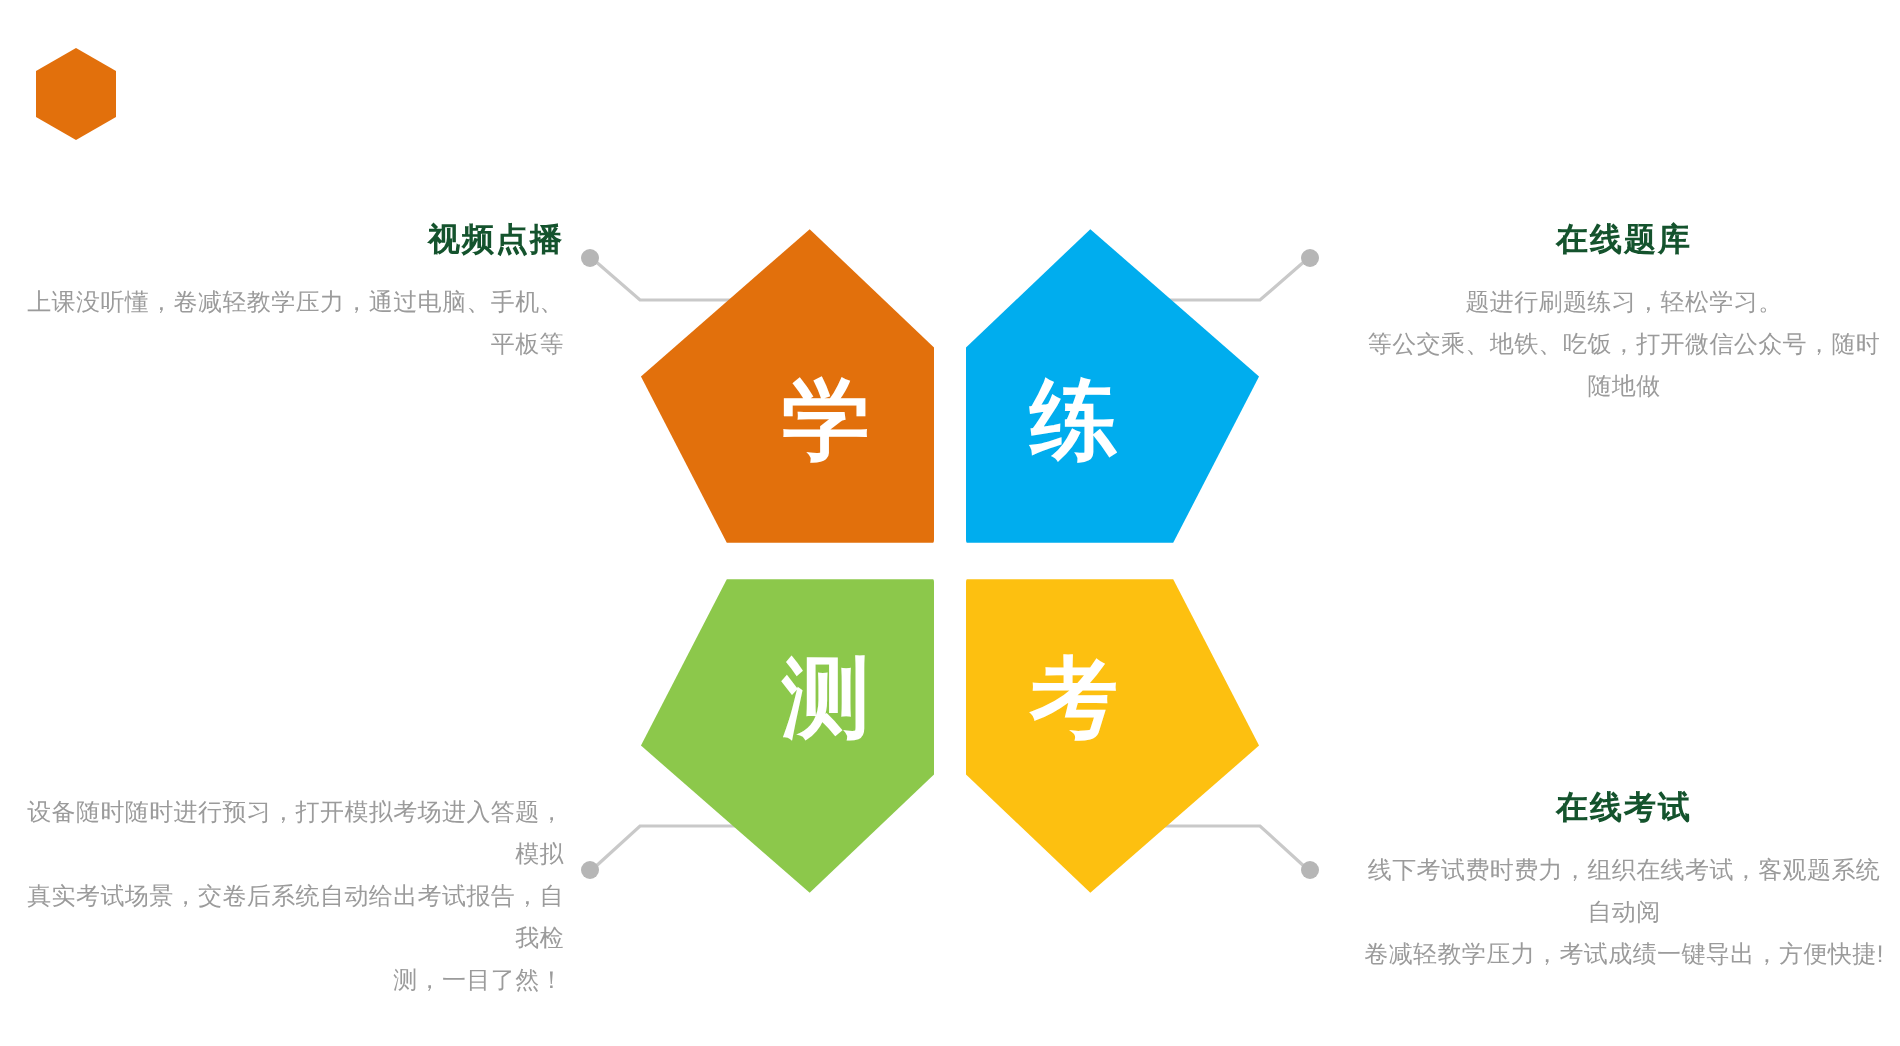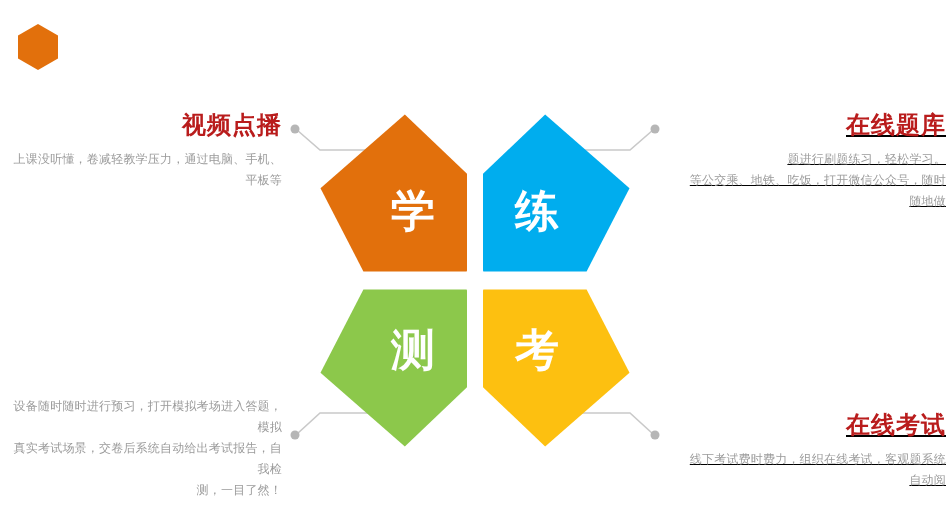--- a/index.html
+++ b/index.html
@@ -115,40 +115,40 @@
     background: #FDC010;
     clip-path: polygon(0% 1%, 70% 1%, 99% 53%, 42% 99%, 0% 62%);
     border-radius: 3px;
   }
   #tile-kao .glyph { transform: translate(-20px, -18px); }
 
   
   .block { position: absolute; }
   .block h3 {
     margin: 0 0 11px 0;
-    font-size: 24px;
+    font-size: 16px;
     font-weight: bold;
-    color: #b91c1c;
+    color: #14532d;
     letter-spacing: 1px;
     line-height: 1.1;
   }
   .block p {
     margin: 0;
     font-size: 12px;
     color: #9b9b9b;
     line-height: 1.75;
     letter-spacing: 0.2px;
   }
   .align-right { text-align: right; }
-  .align-left  { text-align: right; text-decoration: underline;  }
+  .align-left  { text-align: center;  }
 
   #block-video  { left: 4px;   top: 112px; width: 278px; }
   #block-bank   { left: 678px; top: 112px; width: 268px; }
   #block-mock   { left: 4px;   top: 396px; width: 278px; }
-  #block-exam   { left: 678px; top: 412px; width: 268px; }
+  #block-exam   { left: 678px; top: 396px; width: 268px; }
 </style>
 </head>
 <body>
 
 <div id="slide">
 
   <div id="title-bar">
     <div class="hexagon"></div>
   </div>
 
@@ -195,15 +195,16 @@
 
   <div class="block align-right" id="block-mock">
     <p>设备随时随时进行预习，打开模拟考场进入答题，模拟</p>
     <p>真实考试场景，交卷后系统自动给出考试报告，自我检</p>
     <p>测，一目了然！</p>
   </div>
 
   <div class="block align-left" id="block-exam">
     <h3>在线考试</h3>
     <p>线下考试费时费力，组织在线考试，客观题系统自动阅</p>
+    <p>卷减轻教学压力，考试成绩一键导出，方便快捷!</p>
   </div>
 
 </div>
 
 </body></html>

